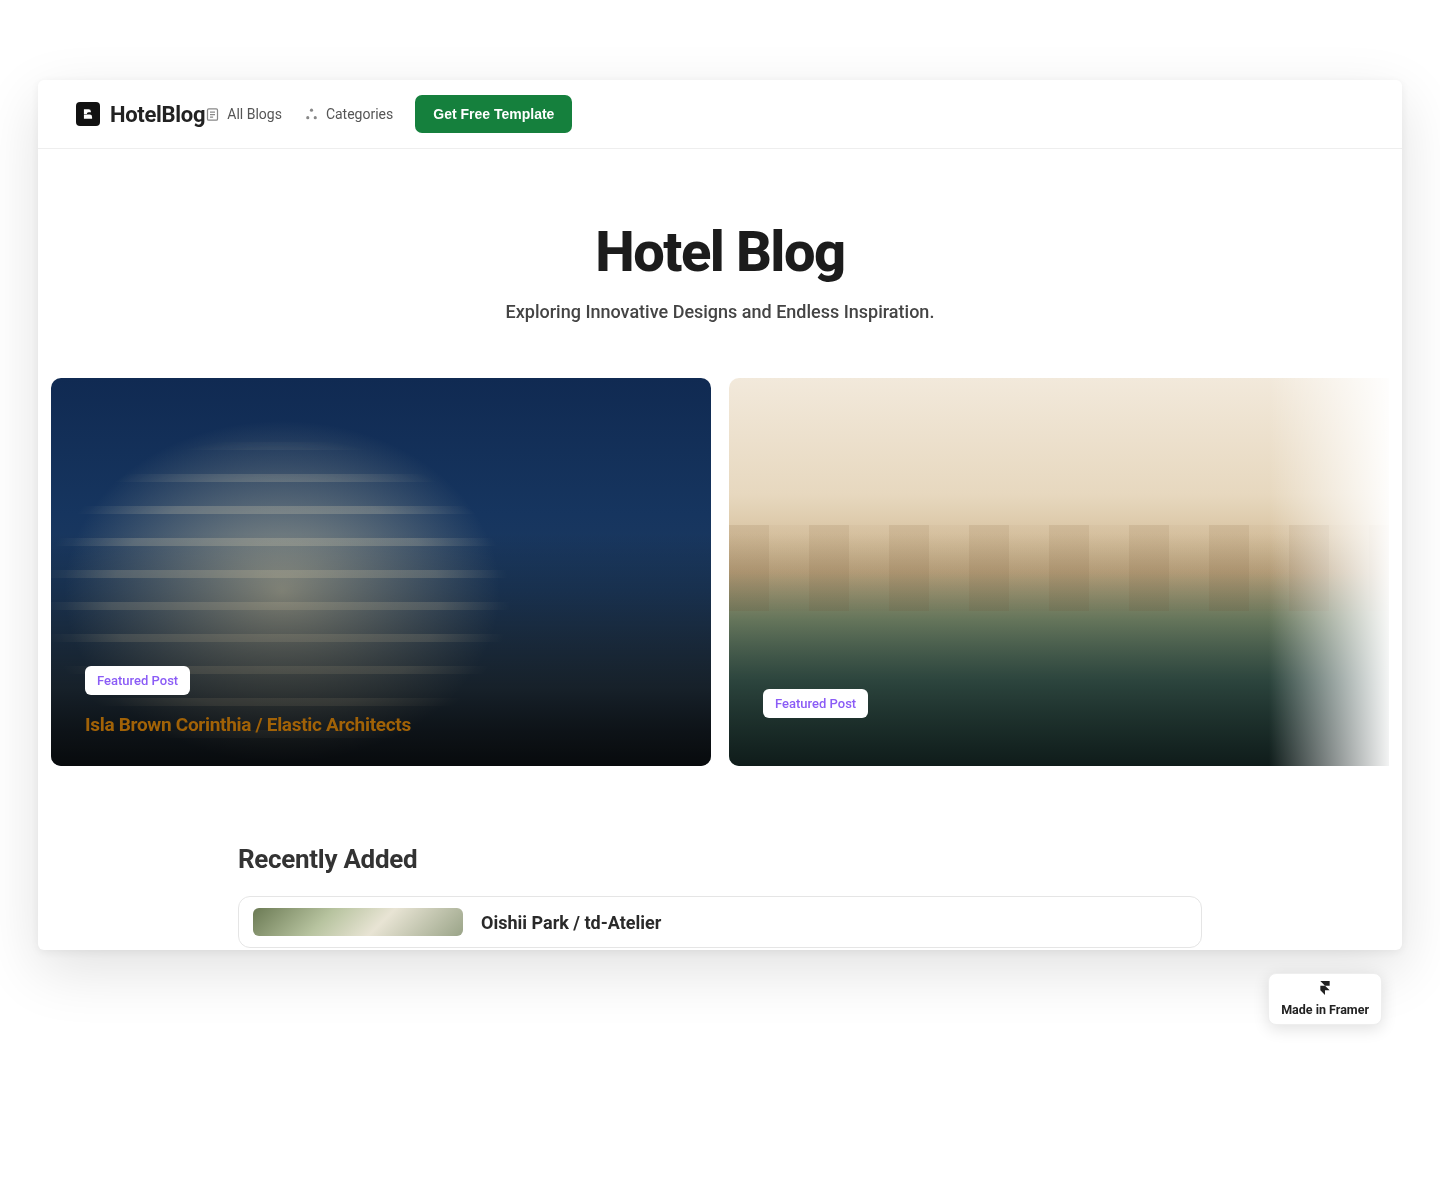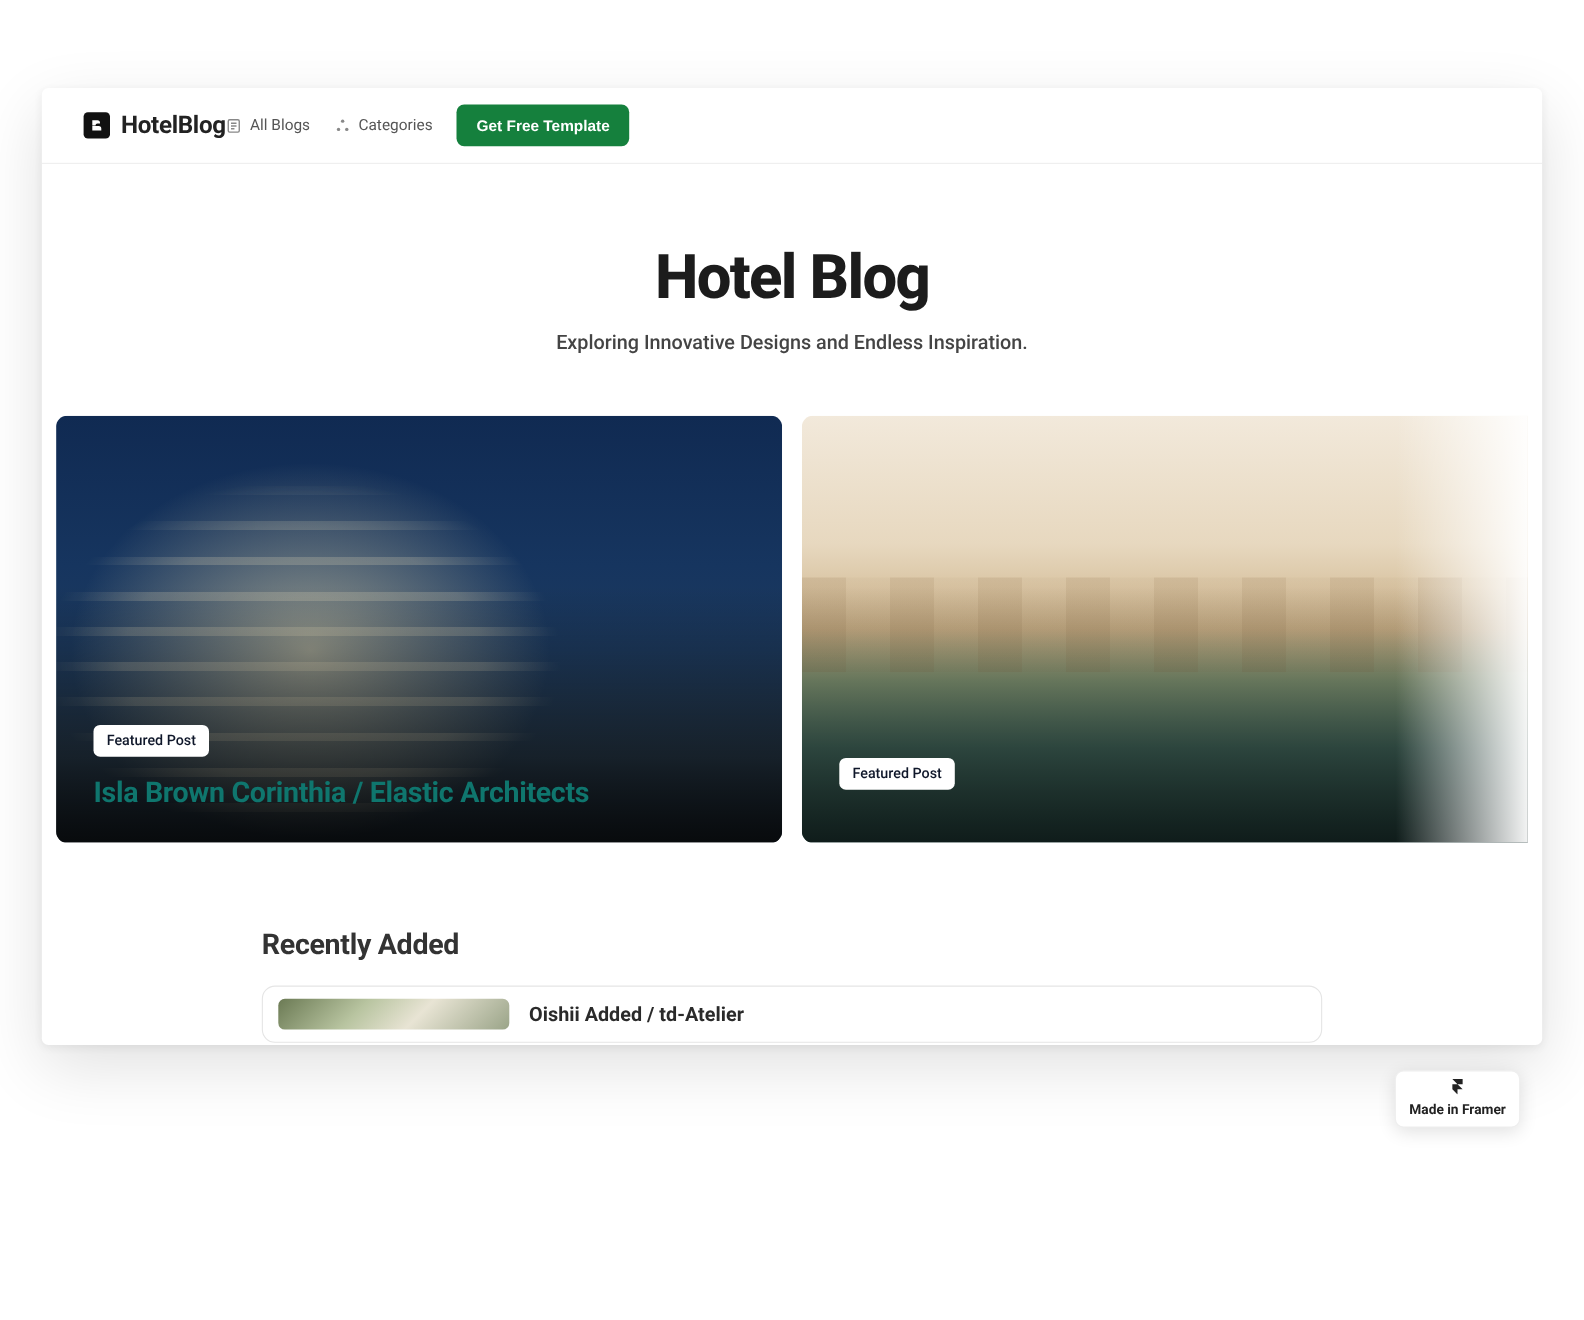--- a/index.html
+++ b/index.html
@@ -155,30 +155,30 @@
     position: absolute; inset: 0;
     background: linear-gradient(180deg, rgba(0,0,0,0) 40%, rgba(0,0,0,0.7) 100%);
   }
   .featured-content {
     position: absolute;
     left: 34px; bottom: 30px; right: 34px;
   }
   .badge {
     display: inline-block;
     background: #fff;
-    color: #0f172a;
+    color: #8b5cf6;
     font-size: 13px;
     font-weight: 500;
     padding: 7px 12px;
     border-radius: 6px;
     margin-bottom: 18px;
   }
   .featured-title {
-    color: #0f766e;
-    font-size: 26px;
+    color: #a16207;
+    font-size: 19px;
     font-weight: 700;
     letter-spacing: -0.3px;
   }
 
   
   .recently {
     padding: 78px 200px 0 200px;
   }
   .recently-heading {
     font-size: 26px;
@@ -298,21 +298,21 @@
             <span class="badge">Featured Post</span>
           </div>
           <div class="fade-right"></div>
         </a>
       </section>
 
       <section class="recently">
         <h2 class="recently-heading">Recently Added</h2>
         <a class="recent-card">
           <div class="thumb"></div>
-          <div class="recent-title">Oishii Added / td-Atelier</div>
+          <div class="recent-title">Oishii Park / td-Atelier</div>
         </a>
       </section>
 
     </div>
   </div>
 </div>
 
 <a class="framer-badge">
   <svg viewBox="0 0 14 21" fill="currentColor">
     <path d="M0 0h14v7H7L0 0zm0 7h7l7 7H0V7zm0 7h7v7L0 14z"></path>

